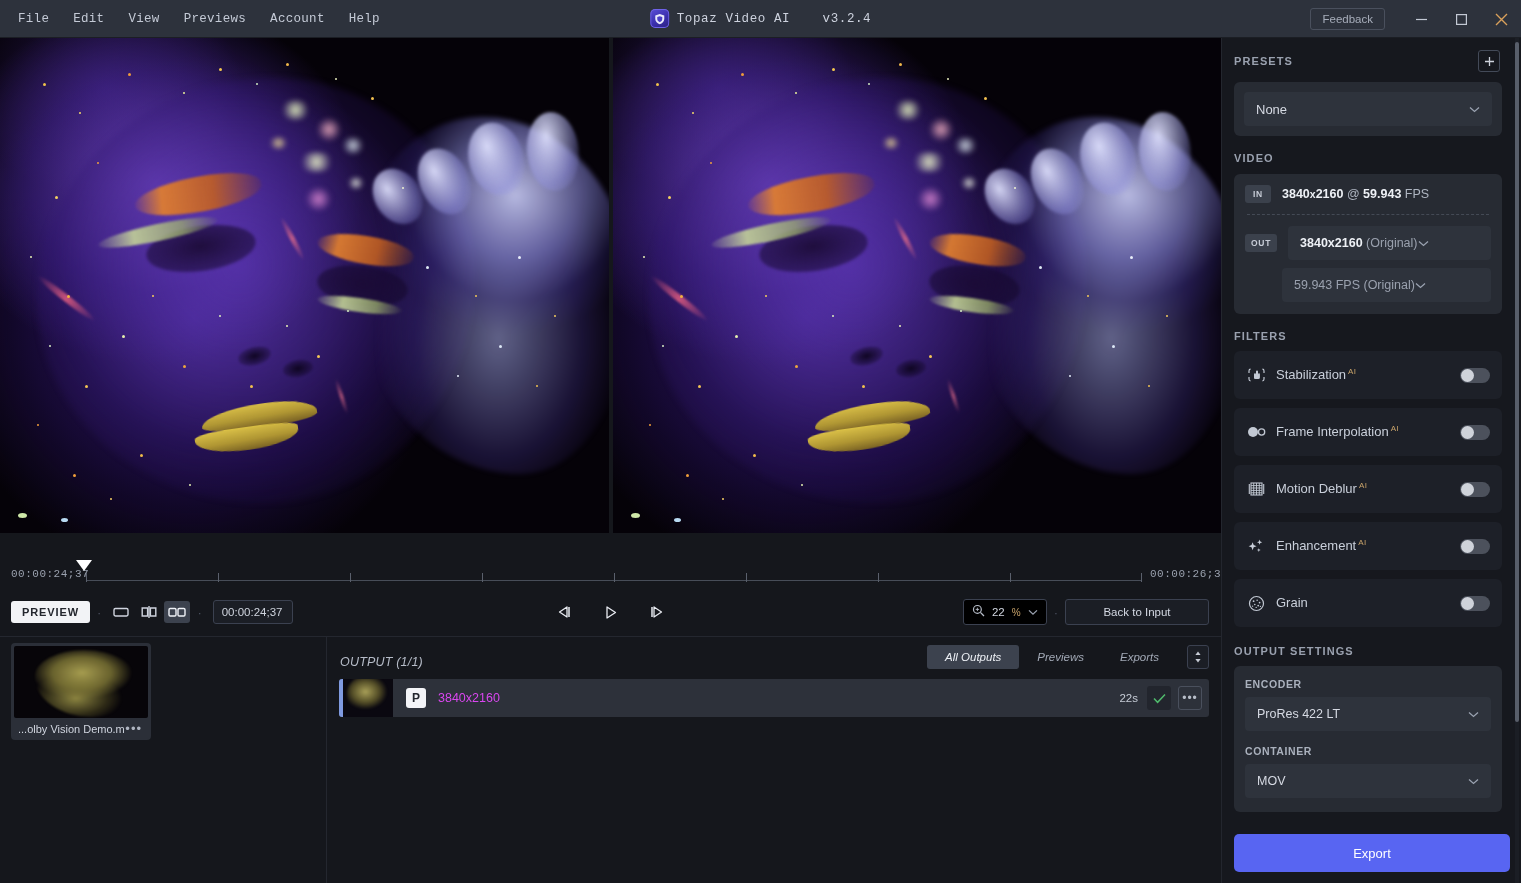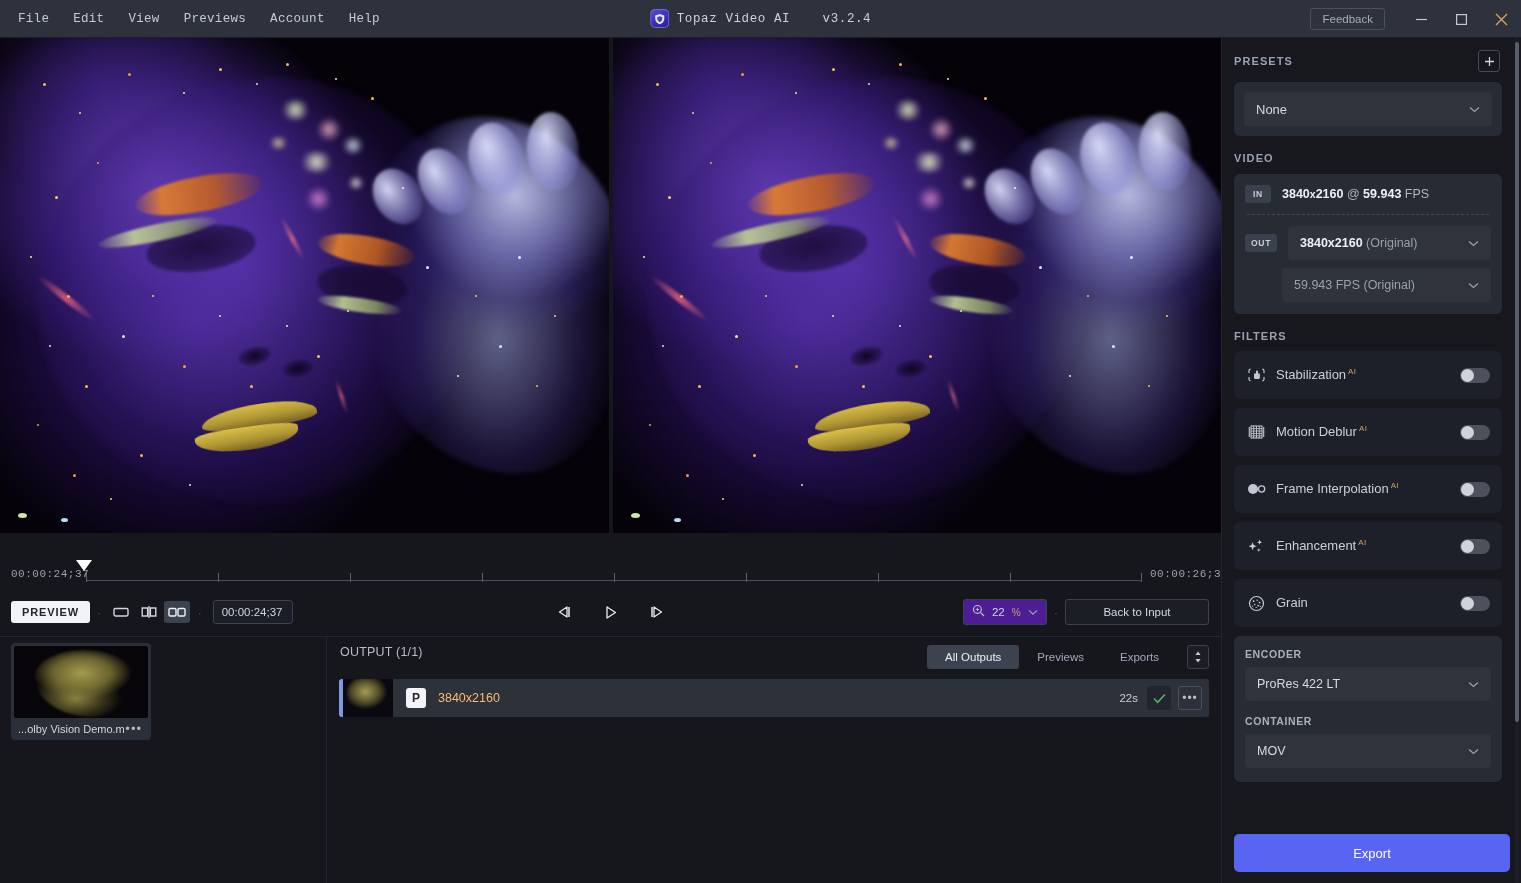--- a/index.html
+++ b/index.html
@@ -179,21 +179,21 @@
   }
   .play-btn {
     width: 26px; height: 24px; display: flex; align-items: center; justify-content: center;
     cursor: pointer; border-radius: 3px;
   }
   .right-group {
     position: absolute; right: 12px; display: flex; align-items: center;
   }
   .zoom-box {
     display: flex; align-items: center; gap: 7px;
-    border: 1px solid #3b4150; border-radius: 3px; background: #4c1d95;
+    border: 1px solid #3b4150; border-radius: 3px; background: #000000;
     height: 26px; padding: 0 8px; cursor: pointer;
   }
   .zoom-val { font-size: 11.5px; color: #d2d7e1; }
   .zoom-pct { font-size: 10px; color: #c9a36a; }
   .back-btn {
     border: 1px solid #3b4150; border-radius: 3px; background: #1b1e25;
     height: 26px; display: flex; align-items: center; justify-content: center;
     padding: 0 22px; font-size: 11.5px; color: #d4d9e3; cursor: pointer;
     min-width: 144px;
   }
@@ -237,22 +237,23 @@
   .dots-btn {
     color: #aeb4c0; font-size: 13px; letter-spacing: 1px; cursor: pointer; line-height: .6;
   }
 
   
   .output-panel {
     position: absolute; top: 636px; left: 327px; width: 894px; height: 247px;
     background: #15171c; border-top: 1px solid #24272f;
   }
   .out-head {
-    display: flex; align-items: flex-start; justify-content: space-between;
+    display: flex; align-items: flex-end; justify-content: space-between;
     padding: 8px 12px 6px 13px;
+    font-style: italic;
   }
   .out-tabs { display: flex; align-items: center; }
   .out-tab {
     font-size: 11.5px; color: #a2a9b6; padding: 6px 18px; border-radius: 3px; cursor: pointer;
   }
   .out-tab.active { background: #3c424e; color: #edf0f5; }
   .sort-btn {
     margin-left: 10px; width: 22px; height: 24px;
     border: 1px solid #3b4150; border-radius: 3px; background: #1b1e25;
     display: flex; flex-direction: column; align-items: center; justify-content: center;
@@ -271,21 +272,21 @@
     position: absolute; left: 8%; top: -10%; width: 84%; height: 110%;
     border-radius: 48% 52% 46% 54% / 44% 48% 52% 56%;
     background: radial-gradient(ellipse 62% 50% at 44% 40%, rgba(186,176,96,.9) 0%, rgba(120,112,50,.66) 52%, rgba(16,12,6,0) 84%);
     filter: blur(1px);
   }
   .p-badge {
     margin-left: 13px; width: 20px; height: 20px; border-radius: 3px; background: #f3f4f7;
     color: #23262d; font-size: 12px; font-weight: bold;
     display: flex; align-items: center; justify-content: center;
   }
-  .out-res { margin-left: 12px; font-size: 12.5px; color: #fdba74; }
+  .out-res { margin-left: 12px; font-size: 12.5px; color: #d946ef; }
   .out-right { margin-left: auto; display: flex; align-items: center; gap: 7px; padding-right: 7px; }
   .out-dur { font-size: 11.5px; color: #c6ccd6; margin-right: 2px; }
   .check-btn {
     width: 24px; height: 24px; border-radius: 3px; background: #22252d;
     display: flex; align-items: center; justify-content: center; cursor: pointer;
   }
   .row-dots {
     width: 24px; height: 24px; border-radius: 3px; border: 1px solid #4a505d;
     display: flex; align-items: center; justify-content: center; cursor: pointer;
     color: #b7bdc8; font-size: 12px; line-height: .5; letter-spacing: 1px;
@@ -322,21 +323,21 @@
     padding: 4px 6px; min-width: 26px; text-align: center;
   }
   .io-text { font-size: 12.5px; color: #aeb5c1; }
   .io-text b { color: #eef1f6; font-weight: bold; }
   .io-text .x { font-size: 10.5px; }
   .dashed {
     border-top: 1px dashed #444a55; margin: 11px 2px 11px 2px;
   }
   .io-select {
     flex: 1; height: 34px; background: #2e333c; border-radius: 4px;
-    display: flex; align-items: center; justify-content: space-between;
+    display: flex; align-items: center; 
     padding: 0 12px; cursor: pointer; font-size: 12.5px;
   }
   .io-select .muted { color: #9aa1ae; }
   .io-select b { color: #eef1f6; }
 
   .filters-label { padding: 16px 14px 0 12px; }
   .filter-row {
     margin: 9px 12px 0 12px; height: 48px; background: #1d2028; border-radius: 6px;
     display: flex; align-items: center; padding: 0 12px; cursor: pointer;
   }
@@ -811,41 +812,41 @@
           </svg>
         </div>
         <div class="f-label"><span>Stabilization</span><span class="f-ai">AI</span></div>
         <div class="toggle">
             <div class="knob"></div>
           </div>
       </div>
 
       <div class="filter-row">
         <div class="f-icon">
+          <svg width="19" height="14" viewBox="0 0 19 14">
+            <circle cx="6" cy="7" r="5" fill="#c2c8d3"></circle>
+            <circle cx="14.6" cy="7" r="3.1" fill="none" stroke="#c2c8d3" stroke-width="1.3"></circle>
+          </svg>
+        </div>
+        <div class="f-label"><span>Frame Interpolation</span><span class="f-ai">AI</span></div>
+        <div class="toggle">
+            <div class="knob"></div>
+          </div>
+      </div>
+
+      <div class="filter-row">
+        <div class="f-icon">
           <svg width="17" height="16" viewBox="0 0 17 16">
             <rect x="3" y="2" width="11" height="12" fill="none" stroke="#c2c8d3" stroke-width="1.1"></rect>
             <path d="M3 4.6 H14 M3 7 H14 M3 9.4 H14 M3 11.8 H14" stroke="#c2c8d3" stroke-width=".9"></path>
             <path d="M5.7 2 V14 M8.5 2 V14 M11.3 2 V14" stroke="#c2c8d3" stroke-width=".9"></path>
             <path d="M1.3 3 V13 M15.7 3 V13" stroke="#c2c8d3" stroke-width="1.1"></path>
           </svg>
         </div>
         <div class="f-label"><span>Motion Deblur</span><span class="f-ai">AI</span></div>
-        <div class="toggle">
-            <div class="knob"></div>
-          </div>
-      </div>
-
-      <div class="filter-row">
-        <div class="f-icon">
-          <svg width="19" height="14" viewBox="0 0 19 14">
-            <circle cx="6" cy="7" r="5" fill="#c2c8d3"></circle>
-            <circle cx="14.6" cy="7" r="3.1" fill="none" stroke="#c2c8d3" stroke-width="1.3"></circle>
-          </svg>
-        </div>
-        <div class="f-label"><span>Frame Interpolation</span><span class="f-ai">AI</span></div>
         <div class="toggle">
             <div class="knob"></div>
           </div>
       </div>
 
       <div class="filter-row">
         <div class="f-icon">
           <svg width="18" height="17" viewBox="0 0 18 17">
             <path d="M5.6 4.2 L6.7 7.1 L9.6 8.2 L6.7 9.3 L5.6 12.2 L4.5 9.3 L1.6 8.2 L4.5 7.1 Z" fill="#c9cfda"></path>
             <path d="M12.6 1.6 L13.3 3.5 L15.2 4.2 L13.3 4.9 L12.6 6.8 L11.9 4.9 L10 4.2 L11.9 3.5 Z" fill="#c9cfda"></path>
@@ -871,20 +872,23 @@
             <circle cx="4.6" cy="11.2" r=".65" fill="#c2c8d3"></circle>
             <circle cx="12.4" cy="11.4" r=".6" fill="#c2c8d3"></circle>
           </svg>
         </div>
         <div class="f-label"><span>Grain</span><span class="f-ai"></span></div>
         <div class="toggle">
             <div class="knob"></div>
           </div>
       </div>
 
+      <div class="out-settings-label">
+        <div class="sb-section-label">OUTPUT SETTINGS</div>
+      </div>
       <div class="os-card">
         <div class="os-label">ENCODER</div>
         <div class="os-select">
           <span>ProRes 422 LT</span>
           <span class="chev">
             <svg width="11" height="7" viewBox="0 0 11 7">
                 <path d="M1 1.4 L5.5 5.4 L10 1.4" fill="none" stroke="#9aa2b0" stroke-width="1.3"></path>
               </svg>
           </span>
         </div>

